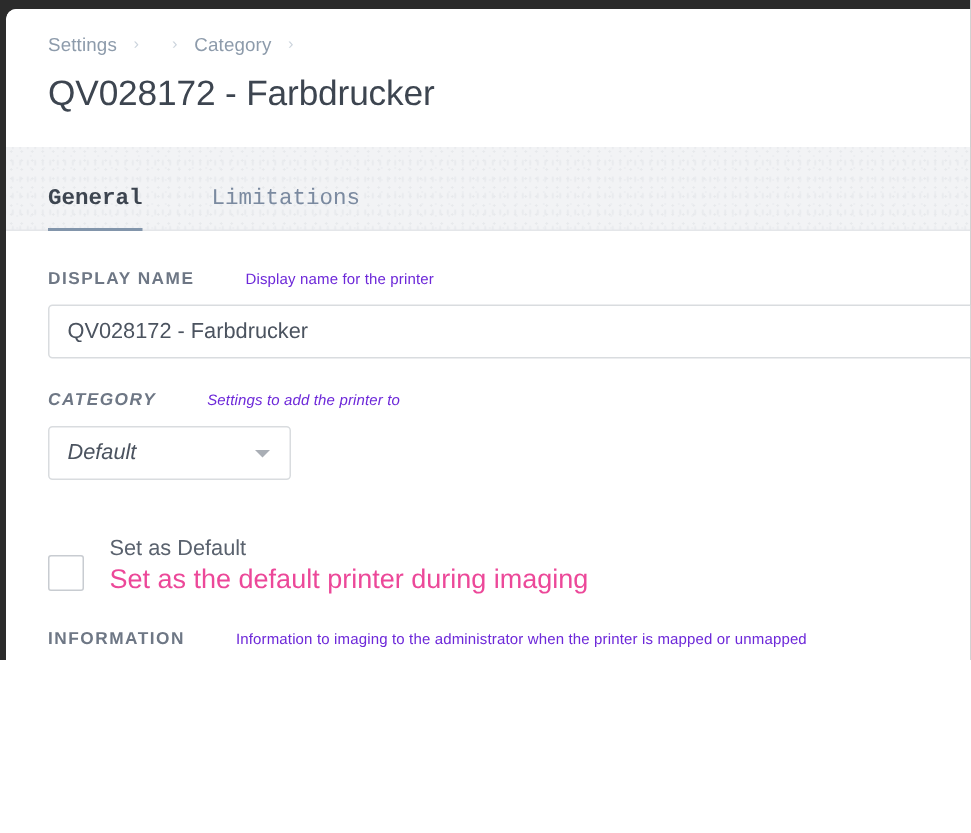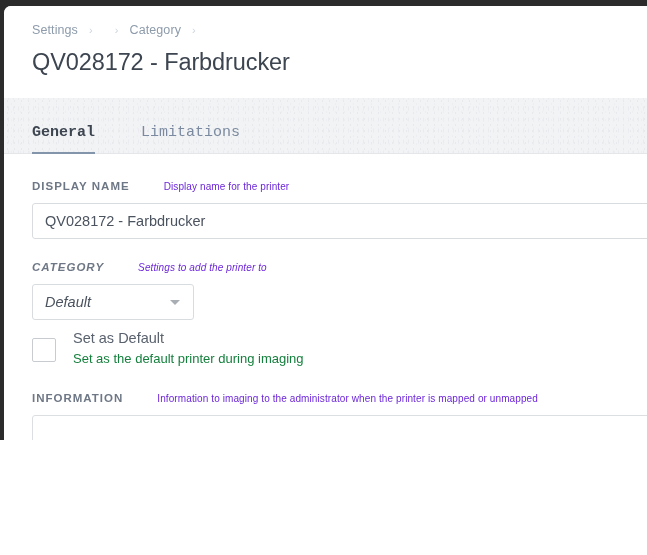--- a/index.html
+++ b/index.html
@@ -186,43 +186,43 @@
     height: 0;
     border-left: 5px solid transparent;
     border-right: 5px solid transparent;
     border-top: 5px solid #a9aeb5;
     pointer-events: none;
   }
 
   
   #default-field {
     display: flex;
-    align-items: center;
-    margin-top: 6px;
+    align-items: flex-end;
+    margin-top: 33px;
   }
   #default-checkbox {
     width: 24px;
     height: 24px;
     box-sizing: border-box;
     border: 1px solid #c8ccd1;
     border-radius: 2px;
     background: #ffffff;
     flex: 0 0 auto;
     margin-top: 3px;
     cursor: pointer;
   }
   #default-texts { margin-left: 17px; }
   #default-title {
     font-size: 14.5px;
     color: #5a626e;
     line-height: 17px;
   }
   #default-sub {
-    font-size: 13px;
-    color: #15803d;
+    font-size: 18px;
+    color: #ec4899;
     margin-top: 4px;
     line-height: 15px;
   }
 
   .textarea-box {
     display: block;
     margin-top: 11px;
     box-sizing: border-box;
     background: #ffffff;
     border: 1px solid #dcdfe2;

